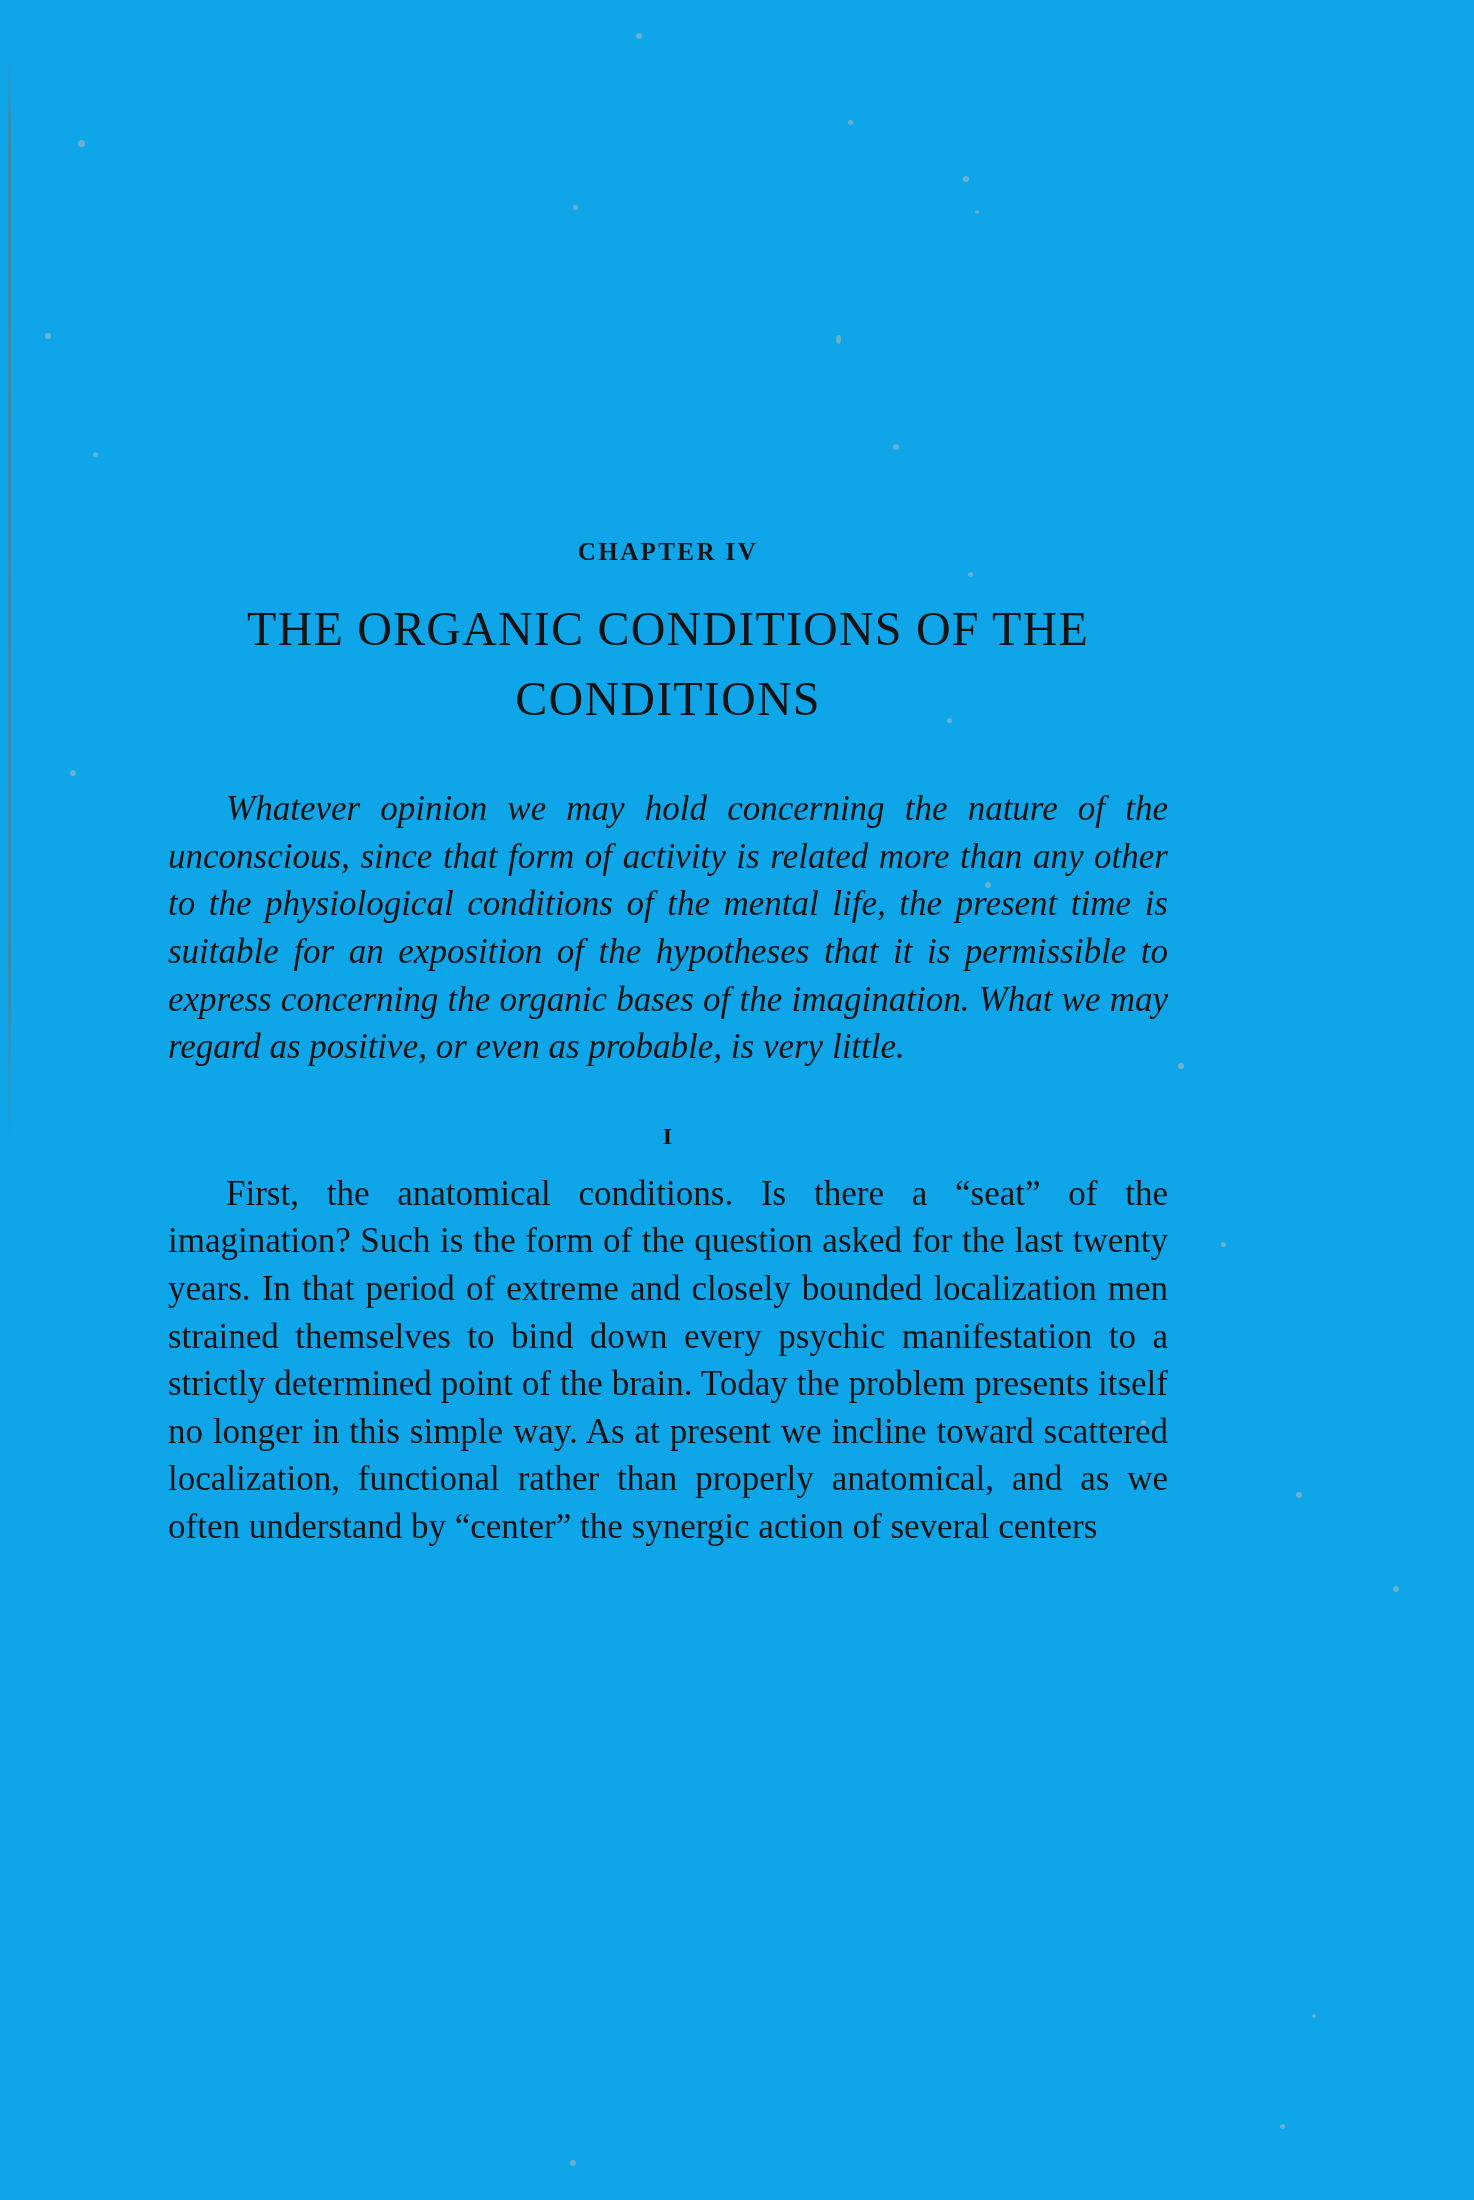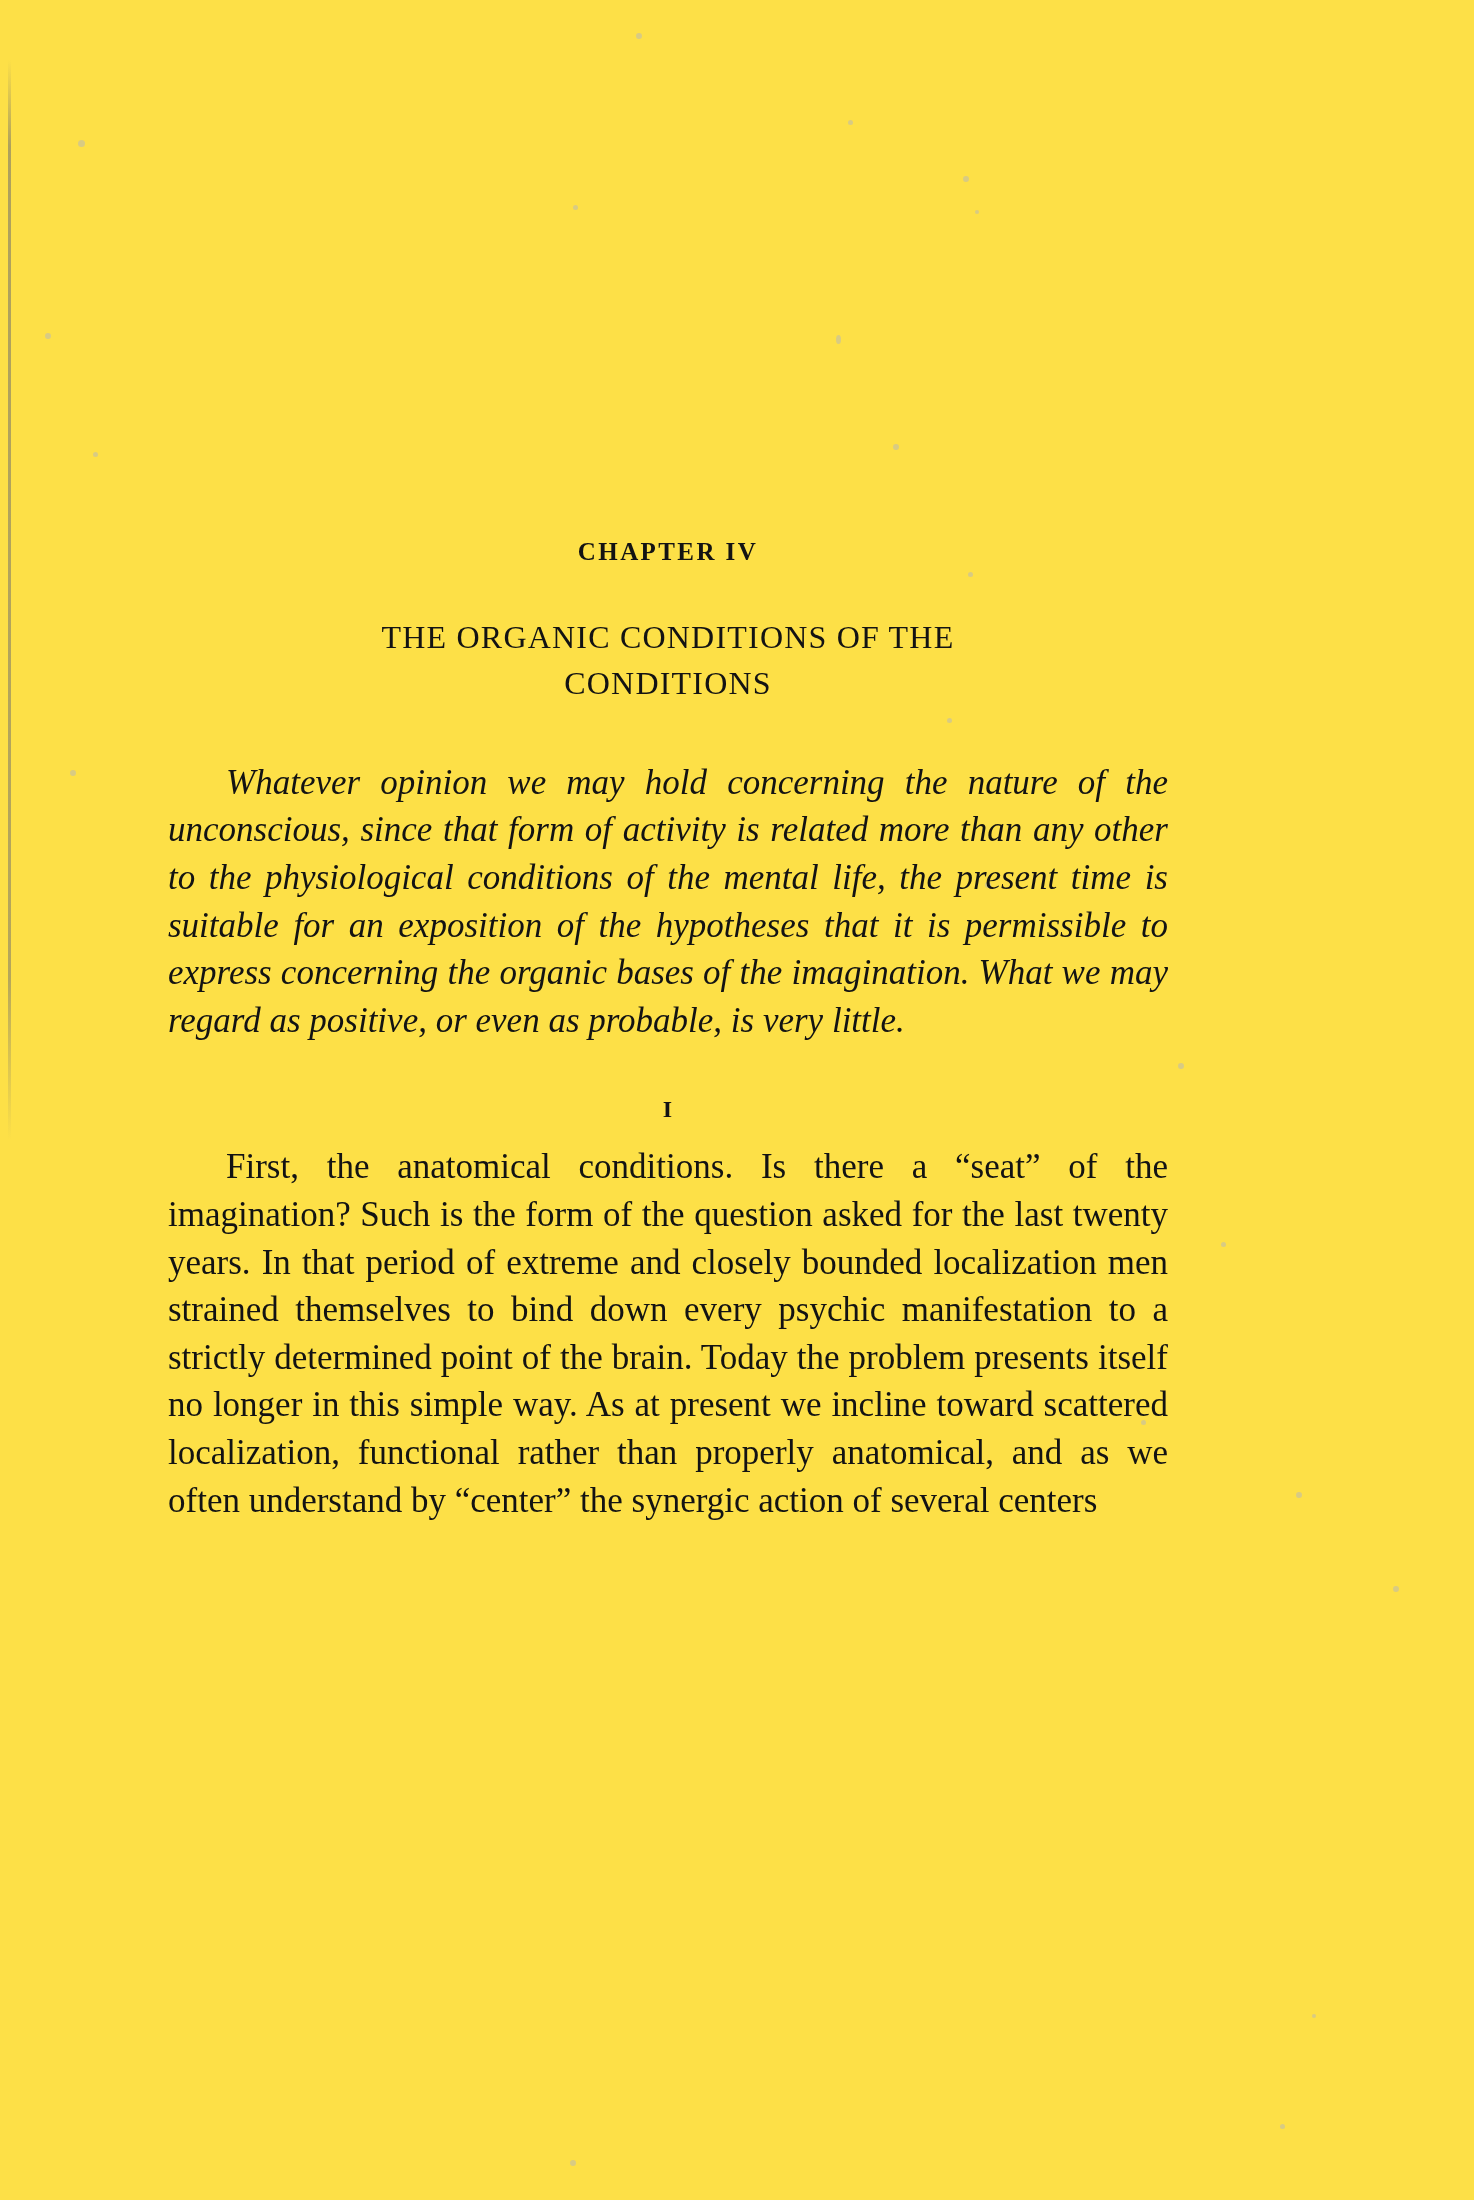--- a/index.html
+++ b/index.html
@@ -13,21 +13,21 @@
     position: relative;
     font-family: "Liberation Serif", serif;
     color: #131313;
     overflow: hidden;
   }
 
   
   .page {
     position: absolute;
     inset: 0;
-    background: #fde047;
+    background: #0ea5e9;
   }
   .scan-edge-left {
     position: absolute;
     left: 8px;
     top: 60px;
     width: 3px;
     height: 1080px;
     background: linear-gradient(to bottom, rgba(120,120,120,0.0), rgba(110,110,110,0.55) 8%, rgba(110,110,110,0.5) 85%, rgba(120,120,120,0.0));
   }
   .speck {
@@ -48,23 +48,23 @@
     margin-top: 538px;
     text-align: center;
     font-size: 25px;
     letter-spacing: 2.4px;
     font-weight: 700;
     font-variant: small-caps;
     text-transform: uppercase;
   }
 
   .chapter-title {
-    margin-top: 48px;
+    margin-top: 28px;
     text-align: center;
-    font-size: 32px;
+    font-size: 48px;
     letter-spacing: 1.2px;
     line-height: 1.45;
     font-weight: 400;
   }
   .chapter-title .line2 {
     display: block;
   }
 
   p.body-text {
     margin: 0;

